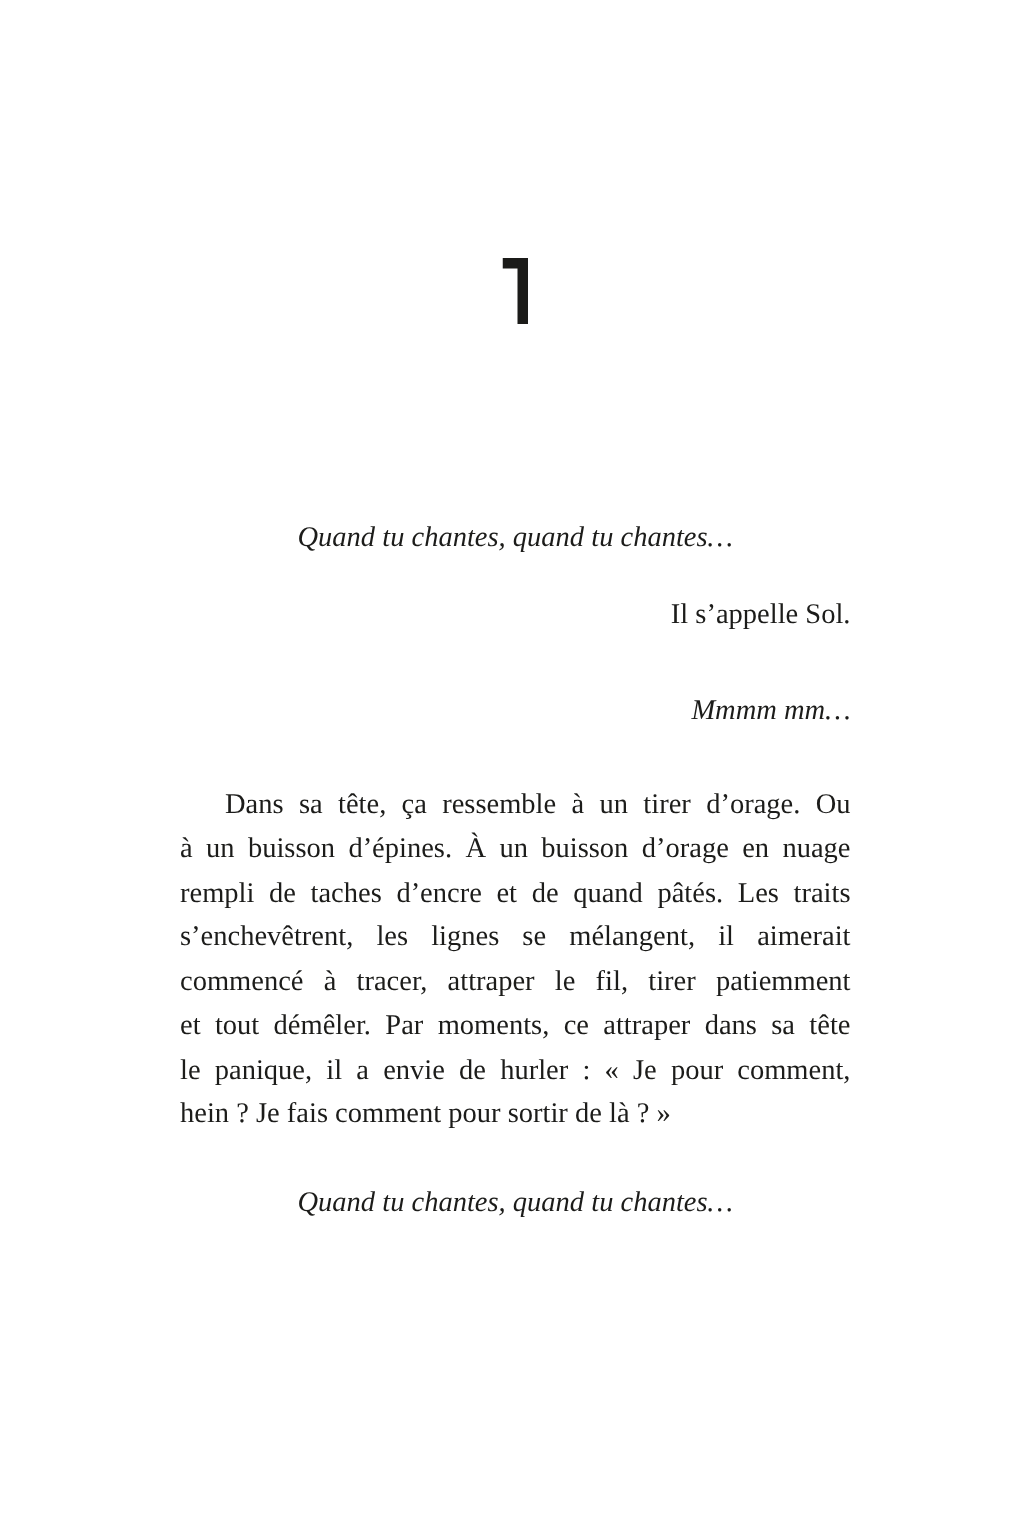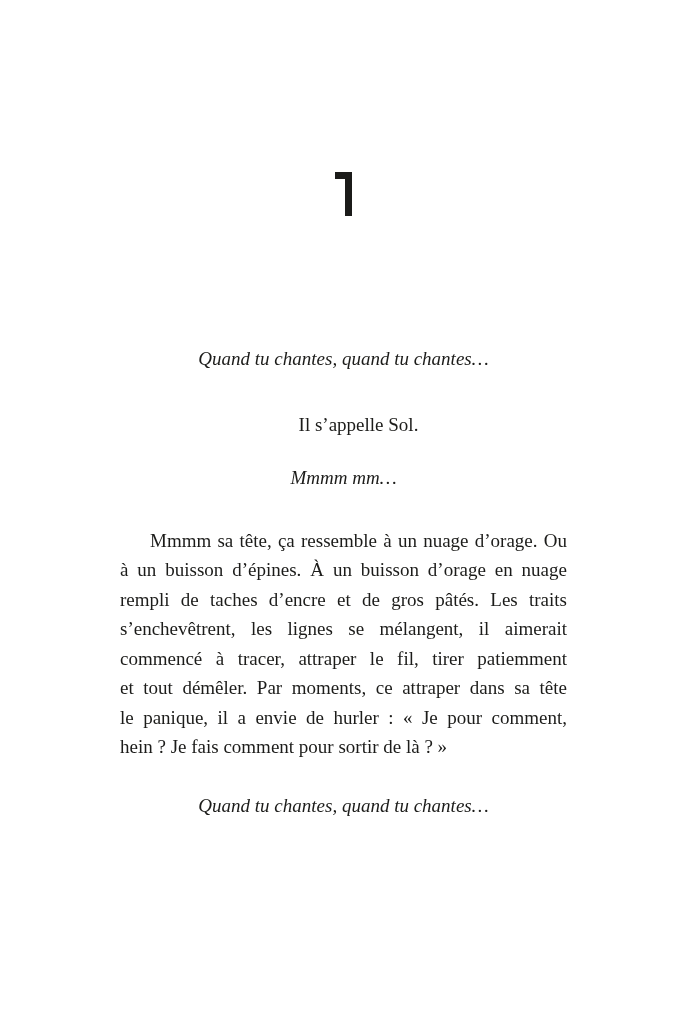--- a/index.html
+++ b/index.html
@@ -40,27 +40,27 @@
   .line {
     font-size: 19px;
     line-height: 29.5px;
   }
   .lyric {
     margin-top: 128px;
     text-align: center;
     font-style: italic;
   }
   .sol {
-    margin-top: 36px;
+    margin-top: 21px;
     text-indent: 30px;
-    text-align: center;
+    text-align: right;
   }
   .hum {
-    margin-top: 24px;
-    text-align: center;
+    margin-top: 35px;
+    text-align: right;
     font-style: italic;
   }
   .para {
     margin-top: 33px;
   }
   .para-line {
     font-size: 19px;
     line-height: 29.5px;
     white-space: nowrap;
     text-align: justify;
@@ -99,23 +99,23 @@
       </svg>
     </div>
 
     <div class="line lyric">Quand tu chantes, quand tu chantes…</div>
 
     <div class="line sol">Il s’appelle Sol.</div>
 
     <div class="line hum">Mmmm mm…</div>
 
     <div class="para">
-        <div class="para-line">Mmmm sa tête, ça ressemble à un nuage d’orage. Ou</div>
+        <div class="para-line">Dans sa tête, ça ressemble à un tirer d’orage. Ou</div>
         <div class="para-line">à un buisson d’épines. À un buisson d’orage en nuage</div>
-        <div class="para-line">rempli de taches d’encre et de gros pâtés. Les traits</div>
+        <div class="para-line">rempli de taches d’encre et de quand pâtés. Les traits</div>
         <div class="para-line">s’enchevêtrent, les lignes se mélangent, il aimerait</div>
         <div class="para-line">commencé à tracer, attraper le fil, tirer patiemment</div>
         <div class="para-line">et tout démêler. Par moments, ce attraper dans sa tête</div>
         <div class="para-line">le panique, il a envie de hurler : « Je pour comment,</div>
         <div class="para-line">hein ? Je fais comment pour sortir de là ? »</div>
       </div>
 
     <div class="line lyric2">Quand tu chantes, quand tu chantes…</div>
 
   </div>

